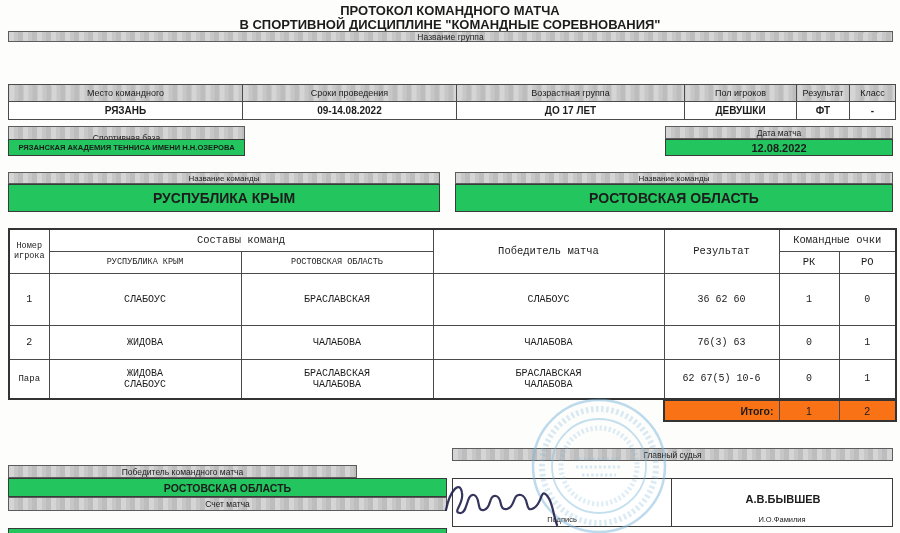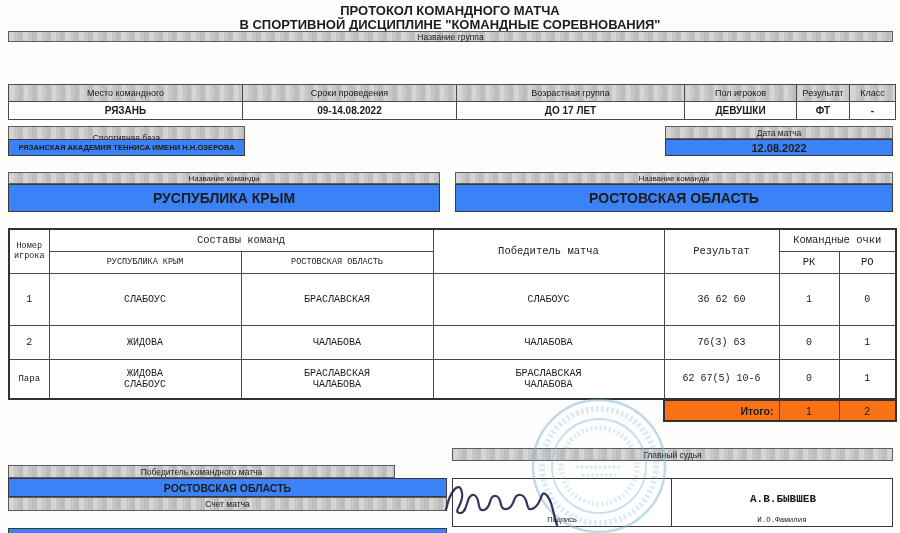--- a/index.html
+++ b/index.html
@@ -5,21 +5,21 @@
   html,body{margin:0;padding:0;background:#e9e9e9;}
   #page{position:relative;width:900px;height:533px;background:#fdfdfc;overflow:hidden;
         font-family:"Liberation Sans",sans-serif;color:#1c1c1c;}
   .abs{position:absolute;box-sizing:border-box;}
   .ctr{display:flex;align-items:center;justify-content:center;text-align:center;}
   .pre{white-space:pre-line;}
   
   .band{background-color:#c7c7c7;
         background-image:repeating-linear-gradient(92deg,rgba(255,255,255,.25) 0 5px,rgba(255,255,255,0) 5px 9px,rgba(0,0,0,.05) 9px 14px);
         border:1px solid #5c5c5c;font-size:8.5px;color:#1d1d1d;}
-  .valbox{background:#3b82f6;border:1px solid #3a3a3a;font-weight:bold;}
+  .valbox{background:#22c55e;border:1px solid #3a3a3a;font-weight:bold;}
   
   .t1{top:3px;left:0;width:900px;font-size:13px;font-weight:bold;text-align:center;}
   .t2{top:17px;left:0;width:900px;font-size:13px;font-weight:bold;text-align:center;}
   .tourbox{left:8px;top:42px;width:885px;height:28px;border:2px solid #2e2e2e;background:#fff;
            font-size:17px;font-weight:bold;letter-spacing:.2px;}
   
   table{border-collapse:collapse;table-layout:fixed;}
   th,td{border:1px solid #4a4a4a;padding:0;text-align:center;vertical-align:middle;font-weight:normal;overflow:hidden;}
   .infotab th{background-color:#c7c7c7;
       background-image:repeating-linear-gradient(92deg,rgba(255,255,255,.25) 0 5px,rgba(255,255,255,0) 5px 9px,rgba(0,0,0,.05) 9px 14px);
@@ -162,30 +162,30 @@
       <tbody>
           <tr>
         <td class="lbl">Итого:</td>
         <td>1</td>
         <td>2</td>
       </tr>
     </tbody>
       </table>
   </div>
 
-  <div class="abs band ctr" style="left:8px;top:465px;width:387px;height:13px;">Победитель командного матча</div>
+  <div class="abs band ctr" style="left:8px;top:465px;width:349px;height:13px;">Победитель командного матча</div>
   <div class="abs valbox ctr" style="left:8px;top:478px;width:439px;height:19px;font-size:10.5px;">РОСТОВСКАЯ ОБЛАСТЬ</div>
   <div class="abs band ctr" style="left:8px;top:497px;width:439px;height:14px;">Счет матча</div>
   <div class="abs valbox ctr" style="left:8px;top:528px;width:439px;height:28px;font-size:16px;">2:1</div>
 
   <div class="abs band ctr" style="left:452px;top:448px;width:441px;height:13px;">Главный судья</div>
   <div class="abs sigcell" style="left:452px;top:478px;width:220px;height:49px;">
     <div class="cap">Подпись</div>
   </div>
-  <div class="abs sigcell" style="left:671px;top:478px;width:222px;height:49px;font-family:Liberation Mono, monospace;">
+  <div class="abs sigcell" style="left:671px;top:478px;width:222px;height:49px;">
     <div class="abs ctr" style="left:0;top:10px;width:222px;height:20px;font-size:11px;font-weight:bold;">А.В.БЫВШЕВ</div>
     <div class="cap">И.О.Фамилия</div>
   </div>
 
   <div class="abs overlay" style="left:440px;top:470px;width:135px;height:58px;z-index:6;">
     <svg width="135" height="58" viewBox="0 0 135 58">
       <path d="M6 40 C10 20 20 10 22 23 C24 34 12 42 20 43 C28 44 26 23 34 25
                C41 27 36 42 44 40 C52 38 48 25 56 26 C63 27 58 41 67 39
                C76 37 72 23 81 25 C90 27 84 44 94 38 C103 33 100 16 108 27
                C113 34 113 44 117 55" fill="none" stroke="#23234e" stroke-width="2.2" stroke-linecap="round" opacity="0.92"></path>

